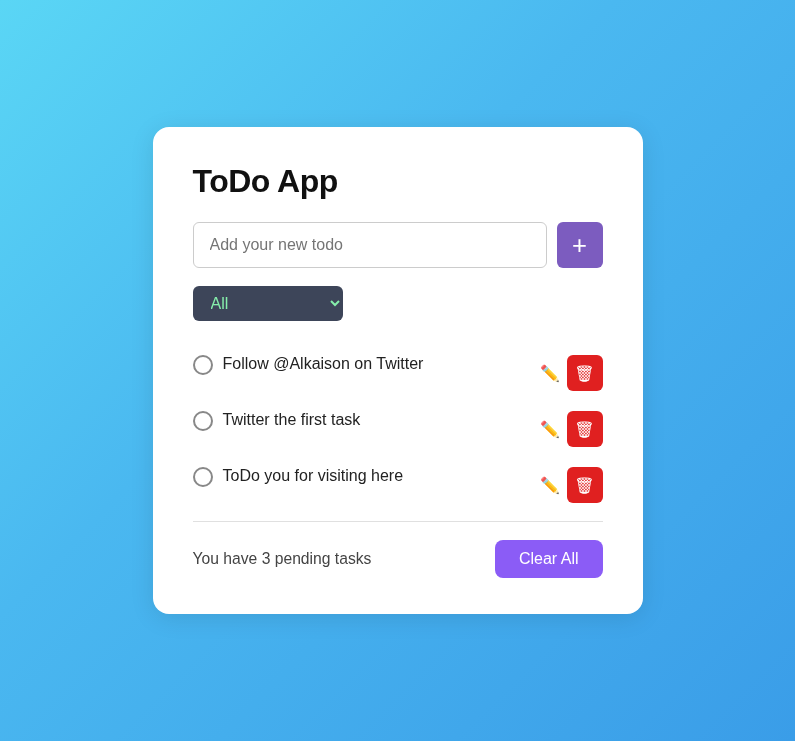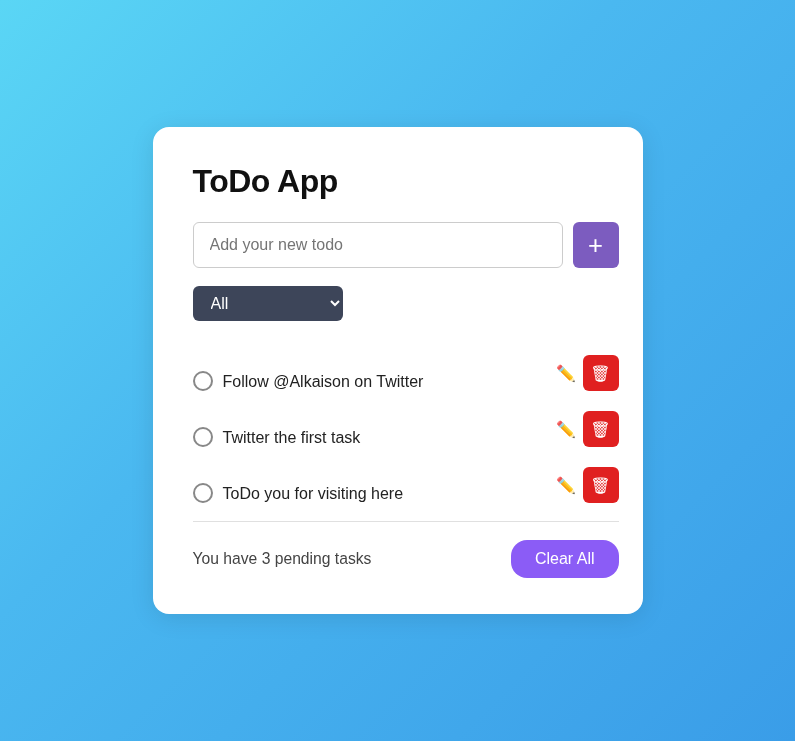--- a/index.html
+++ b/index.html
@@ -14,21 +14,21 @@
       background: linear-gradient(135deg, #5ad6f5 0%, #4ab8f0 40%, #3a9de8 100%);
       display: flex;
       align-items: center;
       justify-content: center;
       font-family: Arial, sans-serif;
     }
 
     .card {
       background: #ffffff;
       border-radius: 16px;
-      padding: 36px 24px 36px 40px;
+      padding: 36px 40px 36px 40px;
       width: 490px;
       box-shadow: 0 4px 24px rgba(0,0,0,0.10);
     }
 
     .app-title {
       font-size: 2rem;
       font-weight: 900;
       color: #111;
       margin-bottom: 22px;
       letter-spacing: -0.5px;
@@ -60,40 +60,40 @@
       font-size: 1.6rem;
       cursor: pointer;
       display: flex;
       align-items: center;
       justify-content: center;
       flex-shrink: 0;
     }
 
     .filter-select {
       background: #3d4559;
-      color: #ffffff;
+      color: #86efac;
       border: none;
       border-radius: 6px;
       padding: 8px 14px;
       font-size: 1rem;
       width: 150px;
       margin-bottom: 16px;
       cursor: pointer;
       appearance: auto;
     }
 
     .todo-list {
       list-style: none;
       margin: 8px 0 0 0;
       padding: 0;
     }
 
     .todo-item {
       display: flex;
-      align-items: flex-end;
+      align-items: flex-start;
       padding: 10px 0;
       gap: 10px;
     }
 
     .todo-checkbox {
       width: 20px;
       height: 20px;
       border-radius: 50%;
       border: 2px solid #888;
       appearance: none;
@@ -168,21 +168,21 @@
     .pending-text {
       font-size: 0.98rem;
       color: #444;
       font-weight: 500;
     }
 
     .clear-all-btn {
       background: #8b5cf6;
       color: #fff;
       border: none;
-      border-radius: 16px;
+      border-radius: 8px;
       padding: 10px 24px;
       font-size: 1rem;
       cursor: pointer;
       font-weight: 500;
     }
   </style>
 </head>
 <body>
 
 <div class="card">

